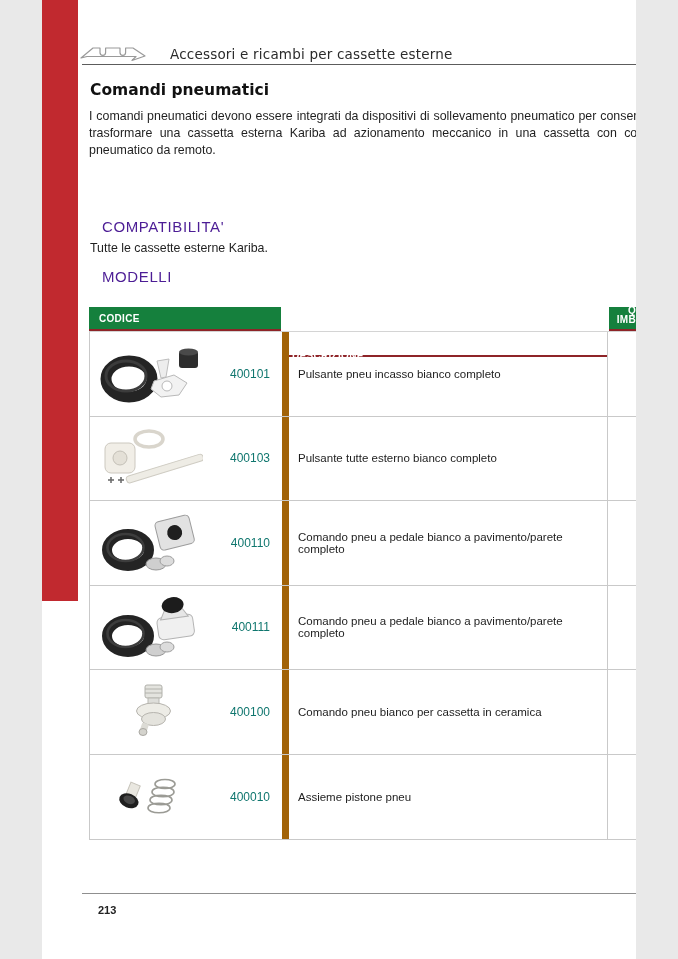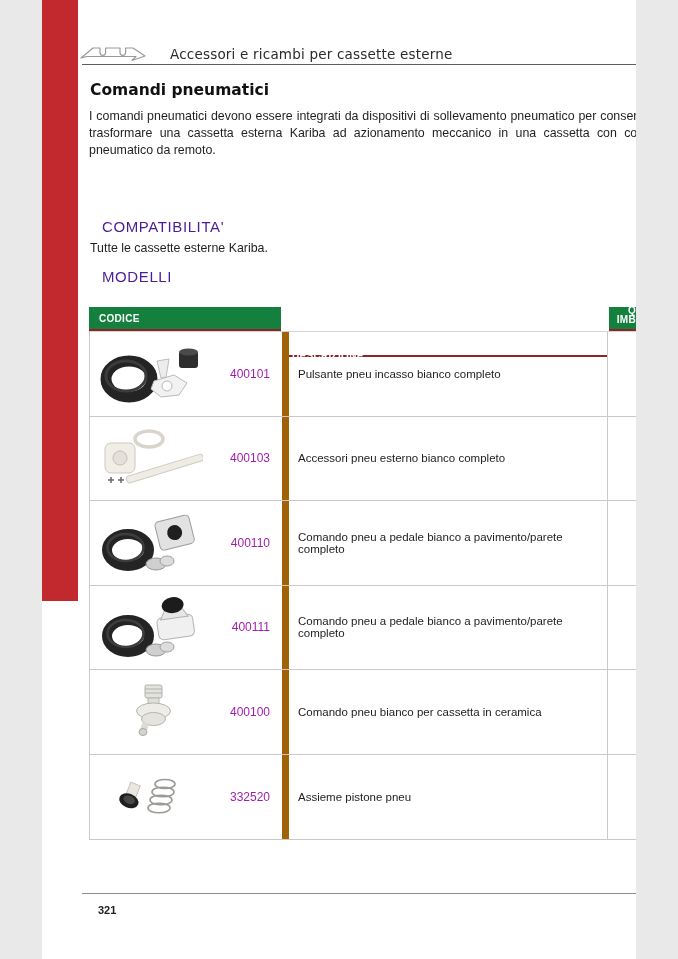--- a/index.html
+++ b/index.html
@@ -59,21 +59,21 @@
   }
   .seg-code{width:192px;padding-left:10px;margin-right:2px;}
   .seg-desc{width:324px;padding-left:9px;margin-right:2px;margin-top:48px;}
   .seg-qty{width:63px;flex-direction:column;
     font-size:7.8px;line-height:8.6px;text-align:center;padding-left:0;}
   .t-body{border:1px solid #c9c9c9;border-top:1px solid #d4d4d4;box-sizing:border-box;}
   .t-row{display:flex;height:84.5px;border-bottom:1px solid #c9c9c9;box-sizing:border-box;}
   .t-row:last-child{border-bottom:none;}
   .cell-first{width:192px;display:flex;align-items:center;box-sizing:border-box;}
   .photo-box{width:122px;display:flex;align-items:center;justify-content:center;}
-  .code{margin-left:auto;padding-right:12px;font-size:12px;color:#a21caf;}
+  .code{margin-left:auto;padding-right:12px;font-size:12px;color:#0f766e;}
   .cell-desc{
     width:326px;border-left:7px solid #a16207;border-right:1px solid #c9c9c9;
     box-sizing:border-box;display:flex;align-items:center;
     padding-left:9px;padding-right:6px;font-size:11.5px;color:#1d1d1d;
   }
   .cell-qty{flex:1;display:flex;align-items:center;justify-content:center;
     font-size:12px;color:#222;}
   
   .footer-rule{position:absolute;left:40px;top:893px;width:638px;height:1px;background:#8f8f8f;}
   .page-number{position:absolute;left:56px;top:904px;font-size:11px;font-weight:bold;color:#222;}
@@ -146,21 +146,21 @@
               <g stroke="#6e6e6e" stroke-width="1.6">
                 <line x1="9" y1="53" x2="15" y2="53"></line>
                   <line x1="12" y1="50" x2="12" y2="56"></line>
                 <line x1="19" y1="53" x2="25" y2="53"></line>
                   <line x1="22" y1="50" x2="22" y2="56"></line>
               </g>
             </svg>
           </div>
           <span class="code">400103</span>
         </div>
-        <div class="cell-desc">Accessori pneu esterno bianco completo</div>
+        <div class="cell-desc">Pulsante tutte esterno bianco completo</div>
         <div class="cell-qty">1</div>
       </div>
 
       <div class="t-row">
         <div class="cell-first">
           <div class="photo-box">
             <svg width="104" height="62" viewBox="0 0 104 62">
               <g transform="rotate(-14 76 20)">
                 <rect x="58" y="6" width="35" height="29" rx="4" fill="#e2e2e2" stroke="#9c9c9c" stroke-width="1"></rect>
                 <circle cx="75.5" cy="20.5" r="7.5" fill="#1f1f1f"></circle>
@@ -228,25 +228,25 @@
                 <ellipse cx="30" cy="33" rx="6" ry="4" fill="#474747"></ellipse>
               </g>
               <g fill="none" stroke="#9b9b95" stroke-width="1.6">
                 <ellipse cx="66" cy="18" rx="10" ry="4.5"></ellipse>
                 <ellipse cx="64" cy="26" rx="11" ry="4.8"></ellipse>
                 <ellipse cx="62" cy="34" rx="11" ry="4.8"></ellipse>
                 <ellipse cx="60" cy="42" rx="11" ry="4.8"></ellipse>
               </g>
             </svg>
           </div>
-          <span class="code">332520</span>
+          <span class="code">400010</span>
         </div>
         <div class="cell-desc">Assieme pistone pneu</div>
         <div class="cell-qty">1</div>
       </div>
 
     </div>
   </div>
 
   <div class="footer-rule"></div>
-  <div class="page-number">321</div>
+  <div class="page-number">213</div>
 
 </div>
 
 </body></html>

